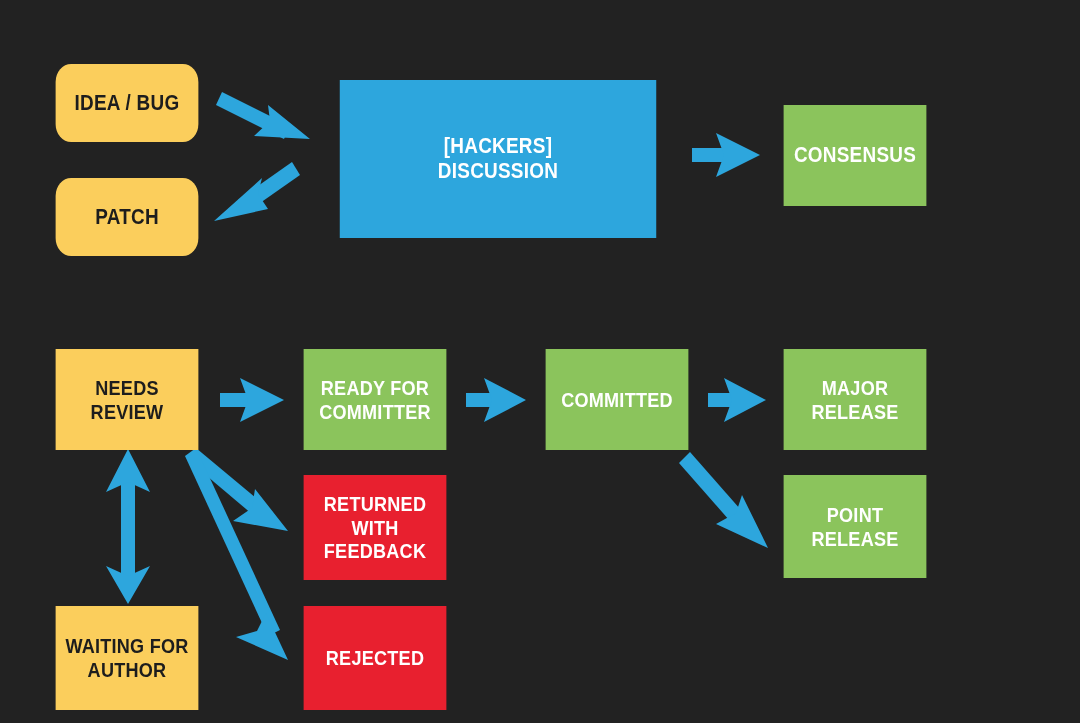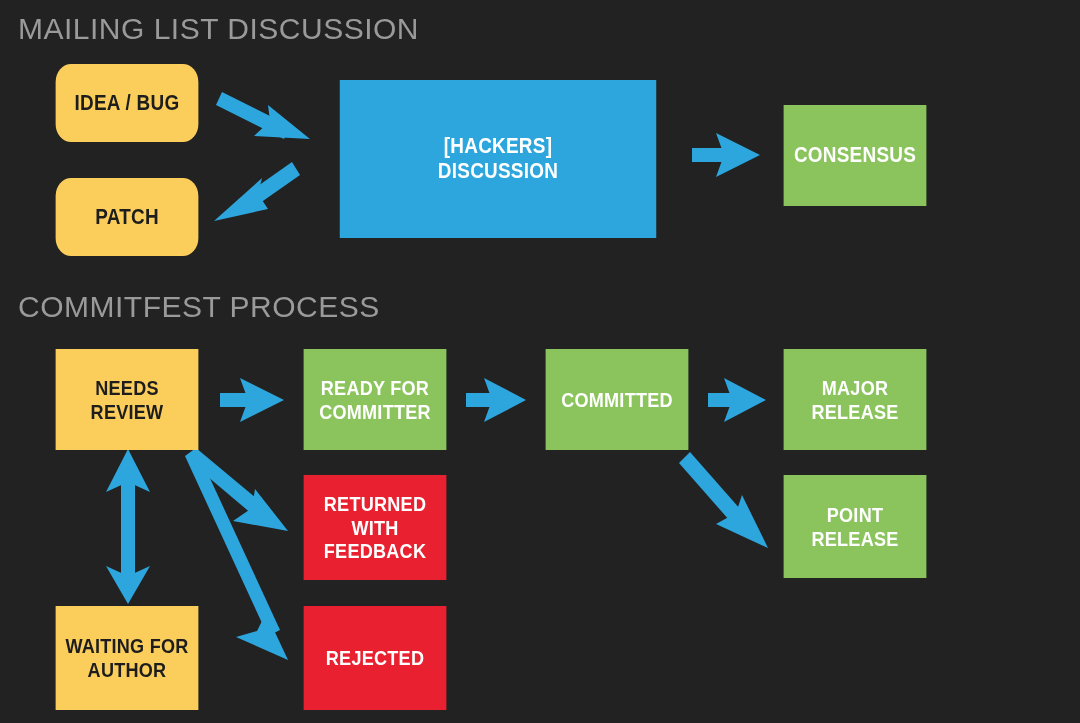--- a/index.html
+++ b/index.html
@@ -51,23 +51,21 @@
     width: 1080px;
     height: 723px;
     pointer-events: none;
   }
 </style>
 </head>
 <body>
 
 <div id="canvas">
 
-  <div class="section-title" style="left:18px; top:12px;">MAILING LIST DISCUSSION</div>
 
-  <div class="section-title" style="left:18px; top:290px;">COMMITFEST PROCESS</div>
 
   <svg class="arrows" viewBox="0 0 1080 723">
     <g fill="#2da6dd">
 
       <g>
         <polygon points="222,92 290,126 284,139 216,105"></polygon>
         <polygon points="310,139 254,136 270,121 268,105"></polygon>
       </g>
 
       <g>

